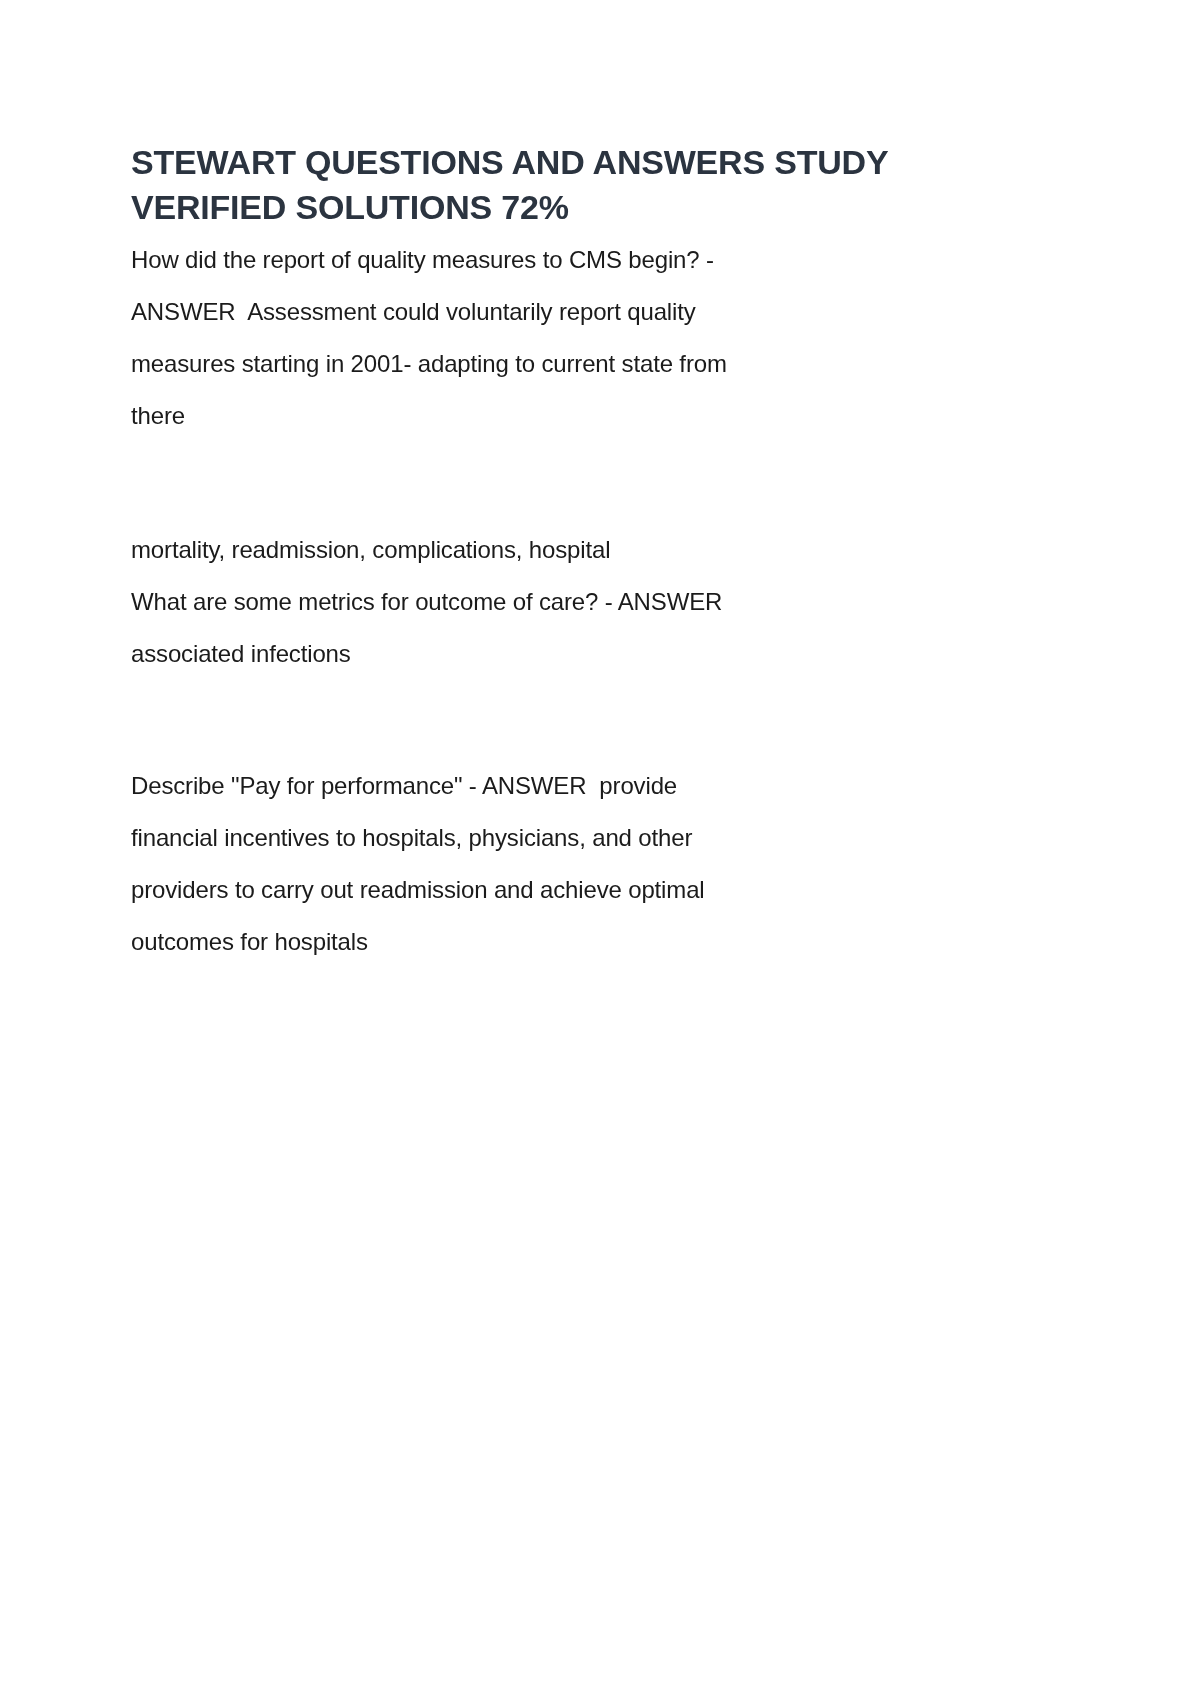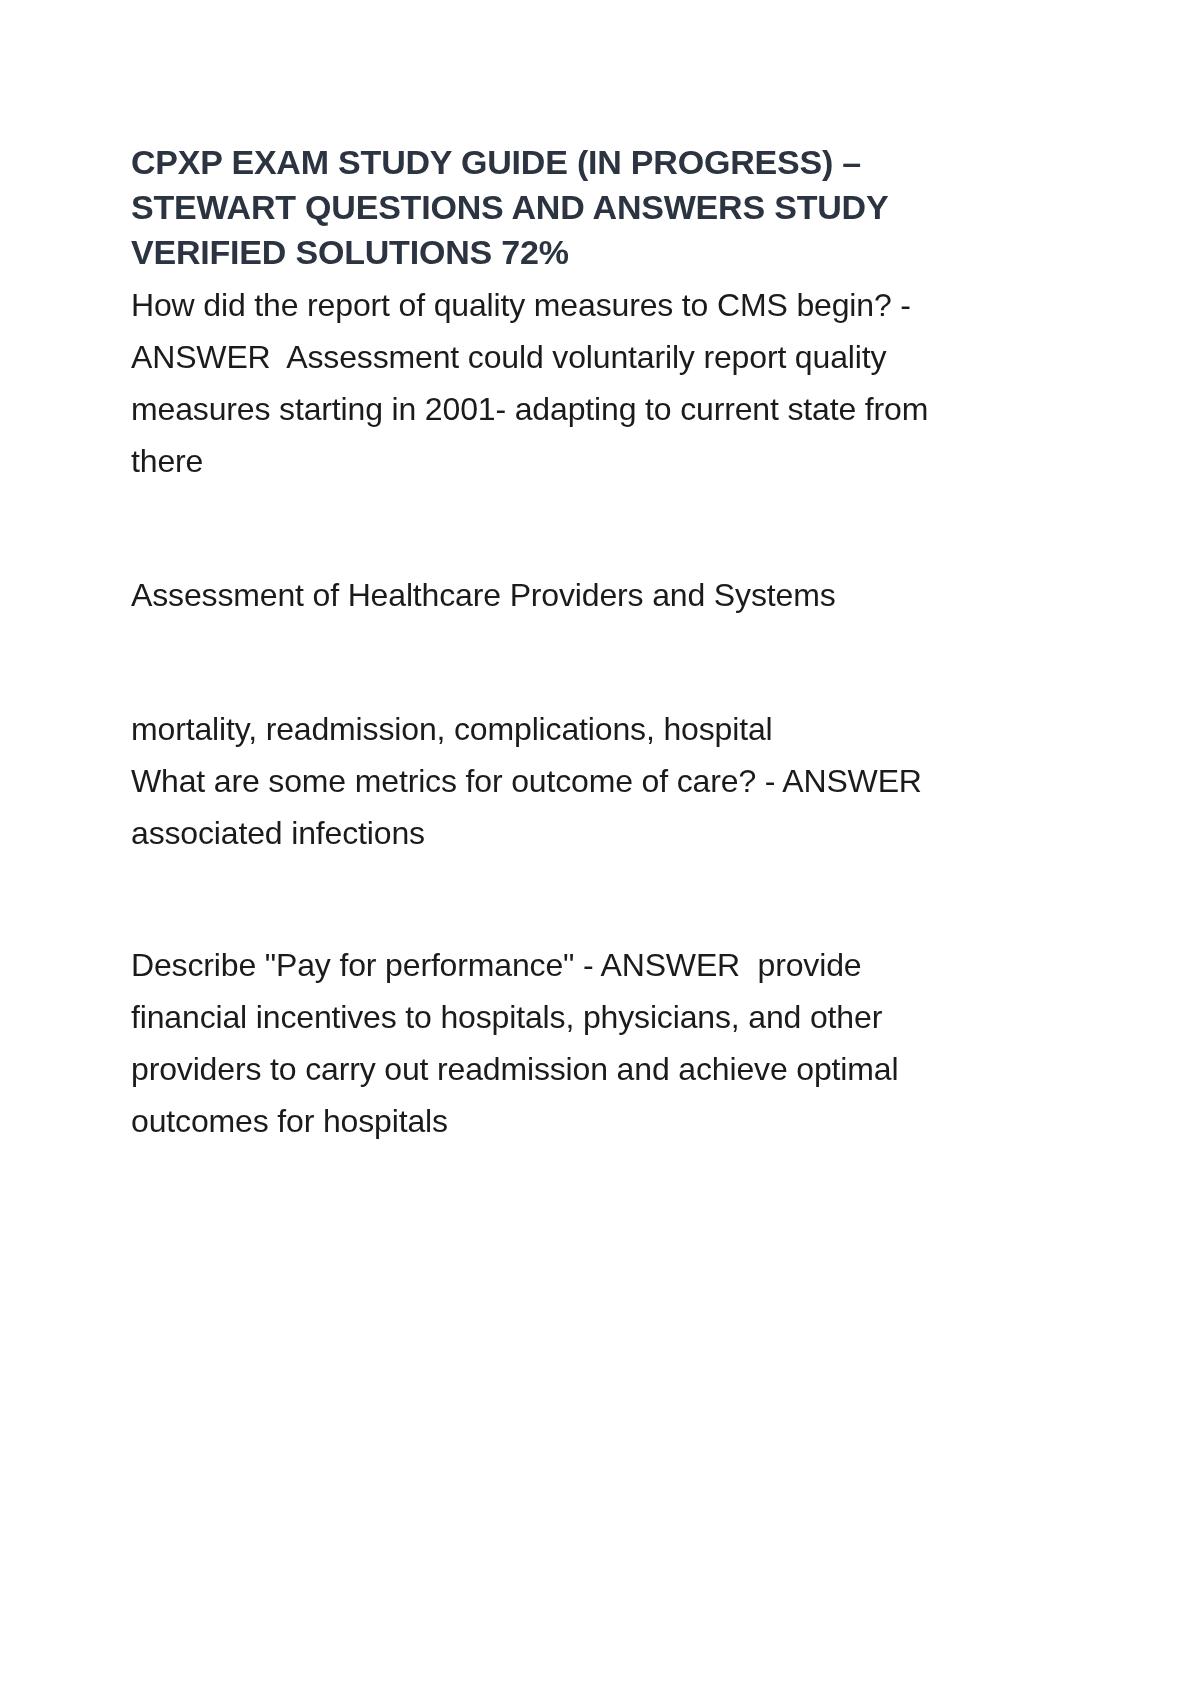--- a/index.html
+++ b/index.html
@@ -36,21 +36,21 @@
     line-height: 45px;
     font-weight: bold;
     color: #2b3440;
     letter-spacing: -0.2px;
     margin: 0 0 2px 0;
     font-family: "Liberation Sans", "DejaVu Sans", sans-serif;
     -webkit-font-smoothing: antialiased;
   }
 
   .qa-block {
-    font-size: 32px;
+    font-size: 24px;
     color: #1b1b1b;
     font-family: "Liberation Sans", "DejaVu Sans", sans-serif;
     letter-spacing: -0.15px;
     margin: 0;
   }
 
   
   .qa-1 {
     line-height: 52px;
     margin-top: 4px;
@@ -83,34 +83,32 @@
     white-space: pre-wrap;
   }
 </style>
 </head>
 <body>
 
 <div class="page">
   <div class="content">
 
     <h1 class="doc-title">
-      <span class="qa-line">CPXP EXAM STUDY GUIDE (IN PROGRESS) –</span>
       <span class="qa-line">STEWART QUESTIONS AND ANSWERS STUDY</span>
       <span class="qa-line">VERIFIED SOLUTIONS 72%</span>
     </h1>
 
     <p class="qa-block qa-1">
       <span class="qa-line">How did the report of quality measures to CMS begin? -</span>
       <span class="qa-line">ANSWER  Assessment could voluntarily report quality</span>
       <span class="qa-line">measures starting in 2001- adapting to current state from</span>
       <span class="qa-line">there</span>
     </p>
 
     <p class="qa-block qa-2">
-      <span class="qa-line">Assessment of Healthcare Providers and Systems</span>
     </p>
 
     <p class="qa-block qa-3">
       <span class="qa-line">mortality, readmission, complications, hospital</span>
       <span class="qa-line">What are some metrics for outcome of care? - ANSWER</span>
       <span class="qa-line">associated infections</span>
     </p>
 
     <p class="qa-block qa-4">
       <span class="qa-line">Describe "Pay for performance" - ANSWER  provide</span>

